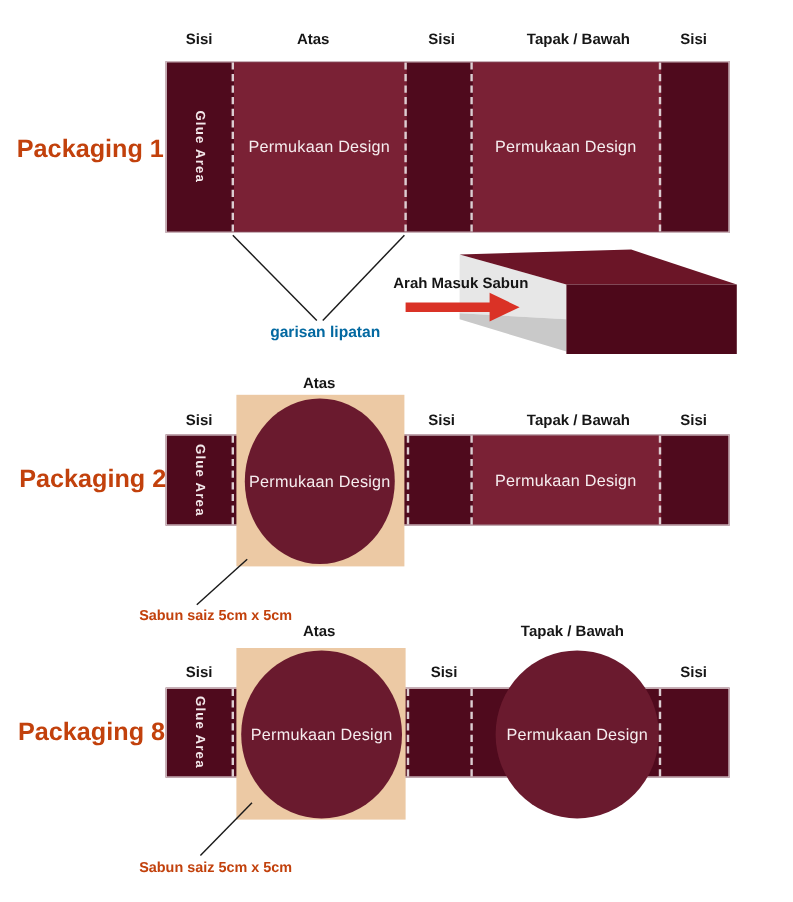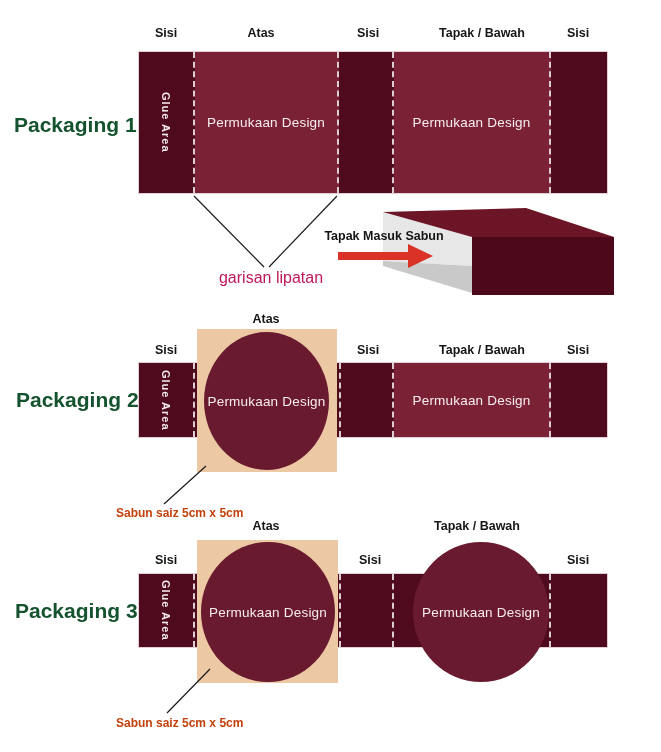--- a/index.html
+++ b/index.html
@@ -1,21 +1,21 @@
 <!DOCTYPE html>
 <html><head>
 <meta charset="utf-8">
 <style>
   html,body{margin:0;padding:0;background:#ffffff;}
   #canvas{
     position:relative;width:661px;height:752px;background:#ffffff;overflow:hidden;
     font-family:"Liberation Sans",sans-serif;color:#111;
   }
   .pkg-title{
-    position:absolute;font-size:21px;font-weight:600;color:#14532d;line-height:21px;z-index:5;white-space:nowrap;
+    position:absolute;font-size:21px;font-weight:600;color:#c2410c;line-height:21px;z-index:5;white-space:nowrap;
   }
   .col-label{
     position:absolute;transform:translateX(-50%);font-size:12.5px;font-weight:700;color:#161616;
     white-space:nowrap;z-index:5;line-height:14px;
   }
   .strip{
     position:absolute;background:#4f0a1d;border:1px solid #e0d0d5;box-sizing:border-box;z-index:1;
   }
   .panel{
     position:absolute;top:0;bottom:0;background:#7a2135;
@@ -34,21 +34,21 @@
     writing-mode:vertical-rl;font-size:11px;font-weight:600;color:#f3e8ea;letter-spacing:1px;white-space:nowrap;
   }
   .surface-label{
     position:absolute;display:flex;align-items:center;justify-content:center;z-index:5;
     font-size:13.5px;color:#f6edef;white-space:nowrap;letter-spacing:0.2px;
   }
   .note-label{
     position:absolute;font-size:12px;font-weight:700;color:#c2410c;white-space:nowrap;z-index:5;
   }
   .plain-label{
-    position:absolute;font-size:16px;font-weight:400;color:#be185d;white-space:nowrap;z-index:5;
+    position:absolute;font-size:13px;font-weight:700;color:#0369a1;white-space:nowrap;z-index:5;
   }
   .arrow-label{
     position:absolute;transform:translateX(-50%);font-size:12.5px;font-weight:700;color:#141414;white-space:nowrap;z-index:5;
   }
   #line-overlay{position:absolute;left:0;top:0;z-index:6;pointer-events:none;}
   #box3d{position:absolute;left:371px;top:205px;z-index:2;}
   .footer{
     position:absolute;right:24px;top:709px;text-align:right;z-index:5;
     font-size:13px;color:#222;letter-spacing:0.4px;line-height:14px;
   }
@@ -75,21 +75,21 @@
   <div class="dash-line" style="left:193px;top:52px;height:141px;"></div>
   <div class="dash-line" style="left:337px;top:52px;height:141px;"></div>
   <div class="dash-line" style="left:392px;top:52px;height:141px;"></div>
   <div class="dash-line" style="left:549px;top:52px;height:141px;"></div>
 
   <div class="glue-label" style="left:138px;top:51px;width:56px;height:143px;">Glue Area</div>
   <div class="surface-label" style="left:194px;top:51px;width:144px;height:143px;">Permukaan Design</div>
   <div class="surface-label" style="left:393px;top:51px;width:157px;height:143px;">Permukaan Design</div>
 
   <div class="plain-label" style="left:271px;top:269px;transform:translateX(-50%);">garisan lipatan</div>
-  <div class="arrow-label" style="left:384px;top:229px;">Tapak Masuk Sabun</div>
+  <div class="arrow-label" style="left:384px;top:229px;">Arah Masuk Sabun</div>
 
   <svg id="box3d" width="245" height="95" viewBox="0 0 245 95">
     <polygon points="12,7 101,32 101,61 12,56" fill="#e7e7e7"></polygon>
     <polygon points="12,56 101,61 101,88 12,61" fill="#c9c9c9"></polygon>
     <polygon points="12,7 155,3 243,32 101,32" fill="#6b1527"></polygon>
     <polygon points="101,32 243,32 243,90 101,90" fill="#4d081a"></polygon>
   </svg>
 
   <div class="col-label" style="left:266px;top:312px;">Atas</div>
 
@@ -115,21 +115,21 @@
 
   <div class="glue-label" style="left:138px;top:362px;width:56px;height:76px;">Glue Area</div>
   <div class="surface-label" style="left:204px;top:332px;width:125px;height:138px;">Permukaan Design</div>
   <div class="surface-label" style="left:393px;top:362px;width:157px;height:76px;">Permukaan Design</div>
 
   <div class="note-label" style="left:116px;top:506px;">Sabun saiz 5cm x 5cm</div>
 
   <div class="col-label" style="left:266px;top:519px;">Atas</div>
   <div class="col-label" style="left:477px;top:519px;">Tapak / Bawah</div>
 
-  <div class="pkg-title" style="left:15px;top:600px;">Packaging 3</div>
+  <div class="pkg-title" style="left:15px;top:600px;">Packaging 8</div>
 
   <div class="col-label" style="left:166px;top:553px;">Sisi</div>
   <div class="col-label" style="left:370px;top:553px;">Sisi</div>
   <div class="col-label" style="left:578px;top:553px;">Sisi</div>
 
   <div class="tan-square" style="left:197px;top:540px;width:141px;height:143px;"></div>
 
   <div class="strip" style="left:138px;top:573px;width:470px;height:75px;"></div>
 
   <div class="soap-circle" style="left:201px;top:542px;width:134px;height:140px;"></div>

